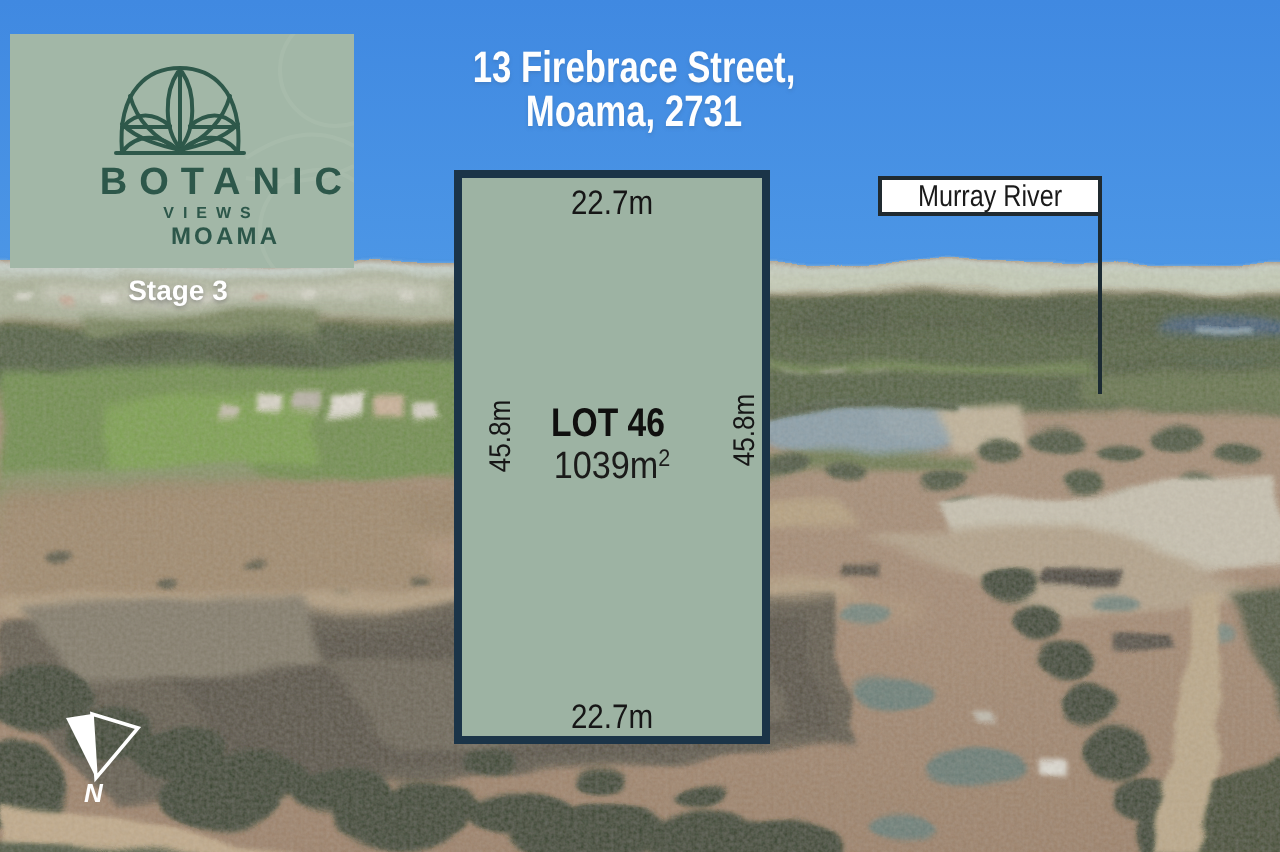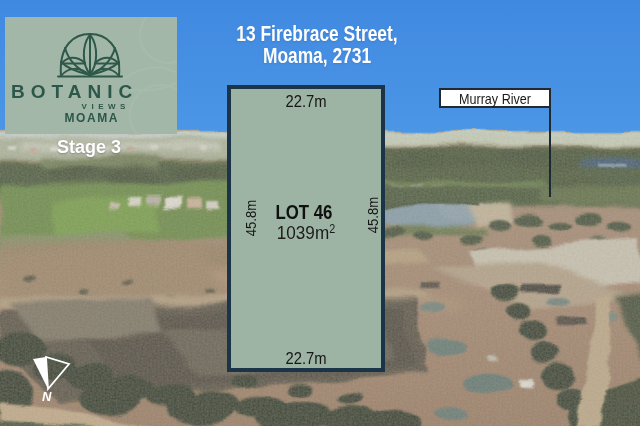--- a/index.html
+++ b/index.html
@@ -267,27 +267,27 @@
     <path d="M33,43 C42,41 54,38 62,30"></path>
     <path d="M4,31.5 L28,31.5"></path>
     <path d="M38,31.5 L62,31.5"></path>
     <path d="M5,31 C11,24 20,24 28,31"></path>
     <path d="M61,31 C55,24 46,24 38,31"></path>
     <path d="M4,44 C11,35 23,34 33,44"></path>
     <path d="M62,44 C55,35 43,34 33,44"></path>
   </g>
 </svg>
 
-<div class="abs" style="left:5px;top:81px;width:172px;text-align:left;font-size:19px;font-weight:700;color:#2d574a;letter-spacing:6px;text-indent:6px;">BOTANIC</div>
+<div class="abs" style="left:5px;top:81px;width:172px;text-align:right;font-size:19px;font-weight:700;color:#2d574a;letter-spacing:6px;text-indent:6px;">BOTANIC</div>
 
 <div class="abs" style="left:5px;top:102px;width:197px;text-align:center;font-size:8px;font-weight:600;color:#2d574a;letter-spacing:4.5px;text-indent:4.5px;">VIEWS</div>
 
-<div class="abs" style="left:5px;top:111px;width:172px;text-align:center;font-size:12px;font-weight:700;color:#2d574a;letter-spacing:1.6px;text-indent:1.6px;">MOAMA</div>
-
-<div class="abs" style="left:19px;top:137px;width:140px;text-align:center;font-size:18px;font-weight:700;color:#ffffff;text-shadow:0 1px 2px rgba(80,80,80,0.5);">Stage 3</div>
+<div class="abs" style="left:5px;top:111px;width:172px;text-align:center;font-size:12px;font-weight:700;color:#2d574a;letter-spacing:1.6px;text-indent:1.6px;padding-left:21px;">MOAMA</div>
+
+<div class="abs" style="left:19px;top:137px;width:140px;text-align:center;font-size:14px;font-weight:700;color:#ffffff;text-shadow:0 1px 2px rgba(80,80,80,0.5);">Stage 3</div>
 
 <div class="abs" style="left:227px;top:85px;width:158px;height:287px;background:#9db3a3;border:4px solid #1b3448;box-sizing:border-box;"></div>
 
 <div class="abs" style="left:227px;top:92px;width:158px;text-align:center;font-size:17px;color:#161616;transform:scaleX(0.87);">22.7m</div>
 
 <div class="abs" style="left:225px;top:201px;width:158px;text-align:center;font-size:20px;font-weight:700;color:#10100f;transform:scaleX(0.84);">LOT 46</div>
 
 <div class="abs" style="left:227px;top:222px;width:158px;text-align:center;font-size:19px;color:#1b1b1a;transform:scaleX(0.9);">1039m<span style="font-size:12px;vertical-align:6px;">2</span></div>
 
 <div class="abs" style="left:227px;top:349px;width:158px;text-align:center;font-size:17px;color:#161616;transform:scaleX(0.87);">22.7m</div>

